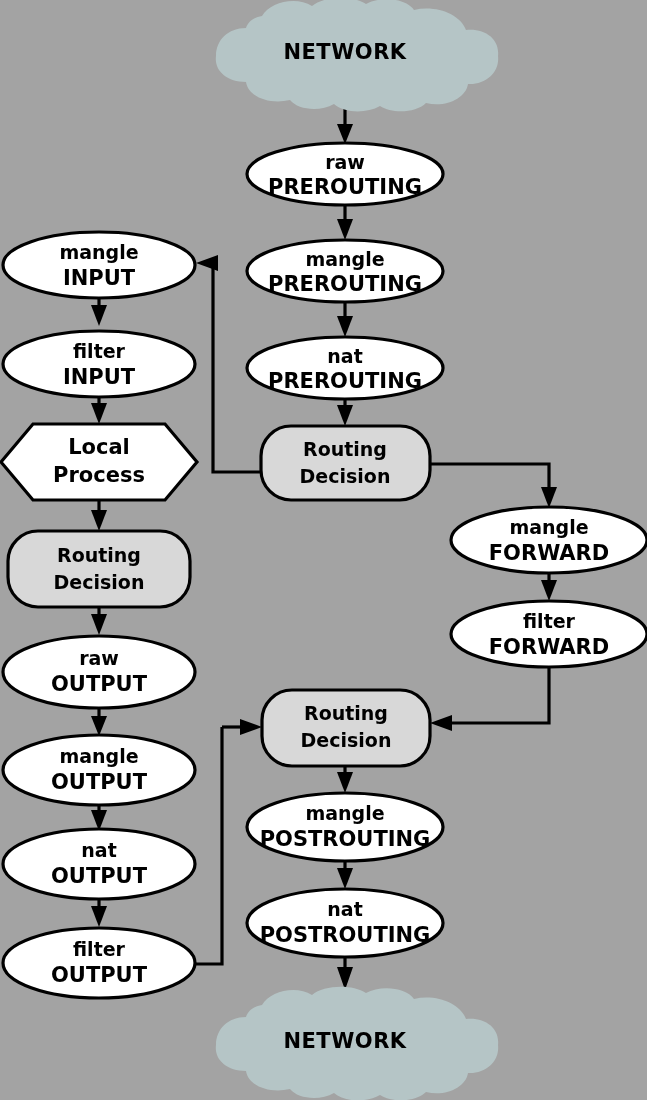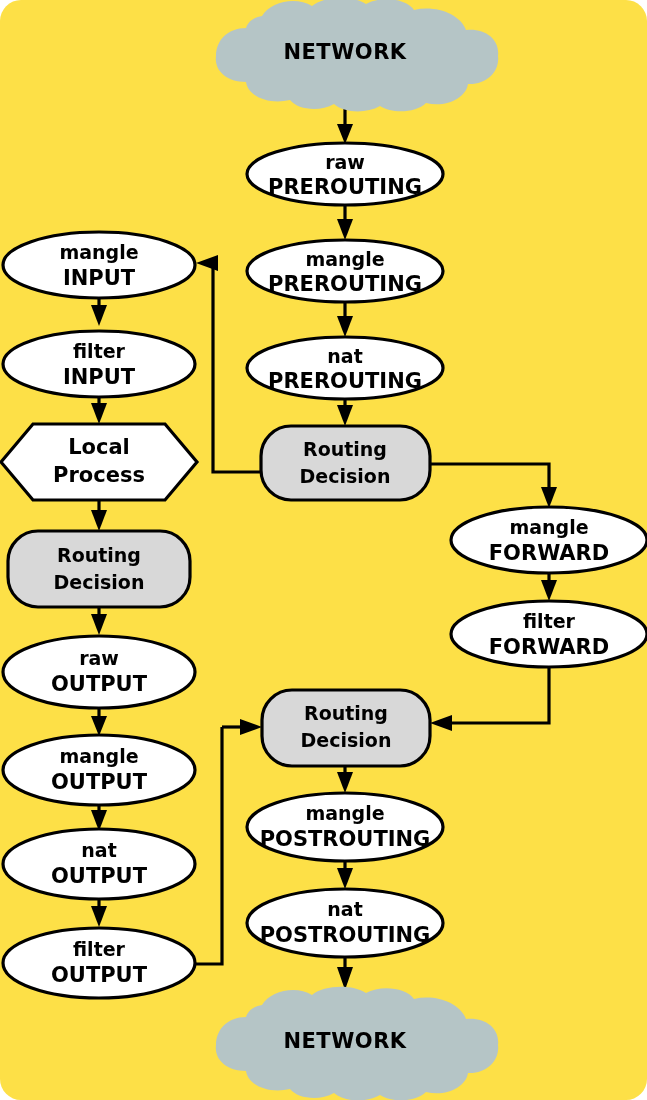--- a/index.html
+++ b/index.html
@@ -4,24 +4,23 @@
 <style>
   html, body {
     margin: 0;
     padding: 0;
     background: #ffffff;
   }
   #diagram-root {
     position: relative;
     width: 647px;
     height: 1100px;
-    background: #fde047;
+    background: #a3a3a3;
     overflow: hidden;
     font-family: "DejaVu Sans", "Liberation Sans", sans-serif;
-    border-radius: 21px;
   }
   svg#flow-svg {
     display: block;
     width: 647px;
     height: 1100px;
   }
   .node-shape {
     stroke: #000000;
     stroke-width: 3.2;
   }

